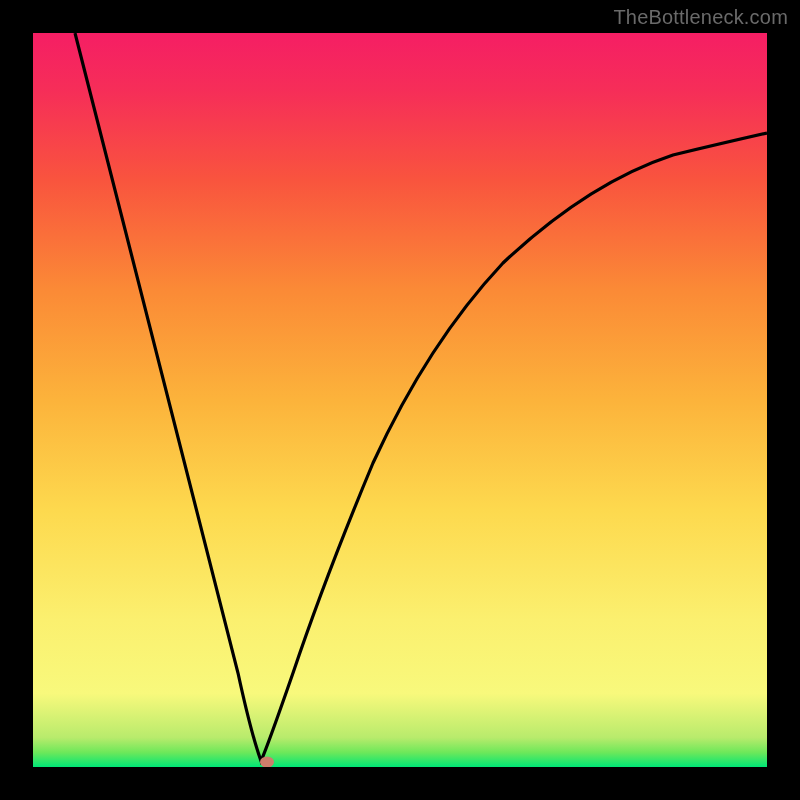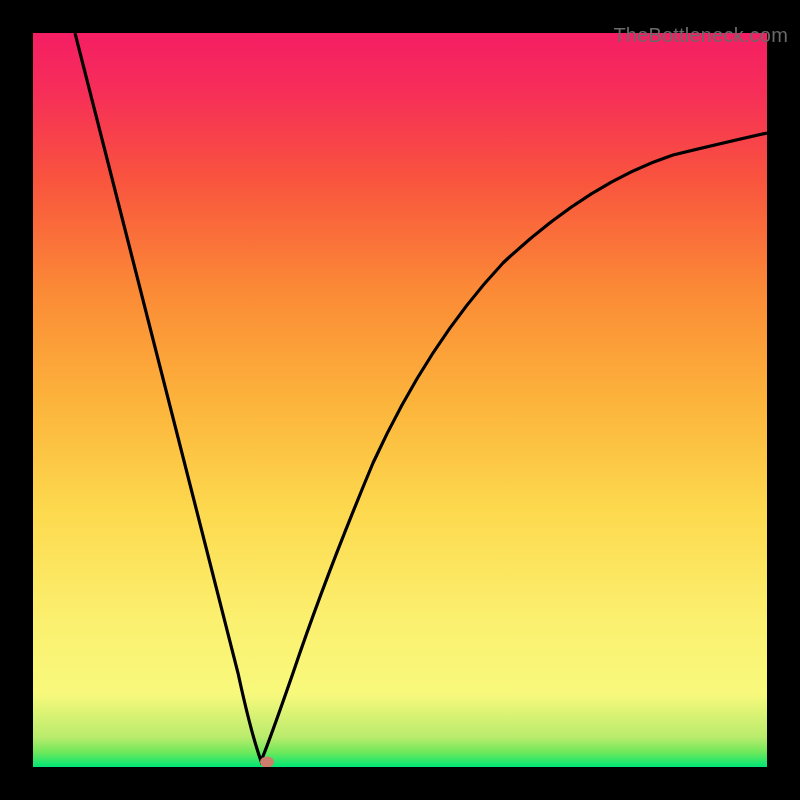--- a/index.html
+++ b/index.html
@@ -57,21 +57,20 @@
     transform: translate(-50%, -50%);
   }
   .watermark {
     position: absolute;
     top: 6px;
     right: 12px;
     color: #6a6a6a;
     font-size: 20px;
     letter-spacing: 0.2px;
     user-select: none;
-    margin-top: 18px;
   }
 </style>
 </head>
 <body>
 
 <div class="frame">
 
   <div class="plot">
 
     <svg class="curve" viewBox="0 0 734 734" preserveAspectRatio="none">

